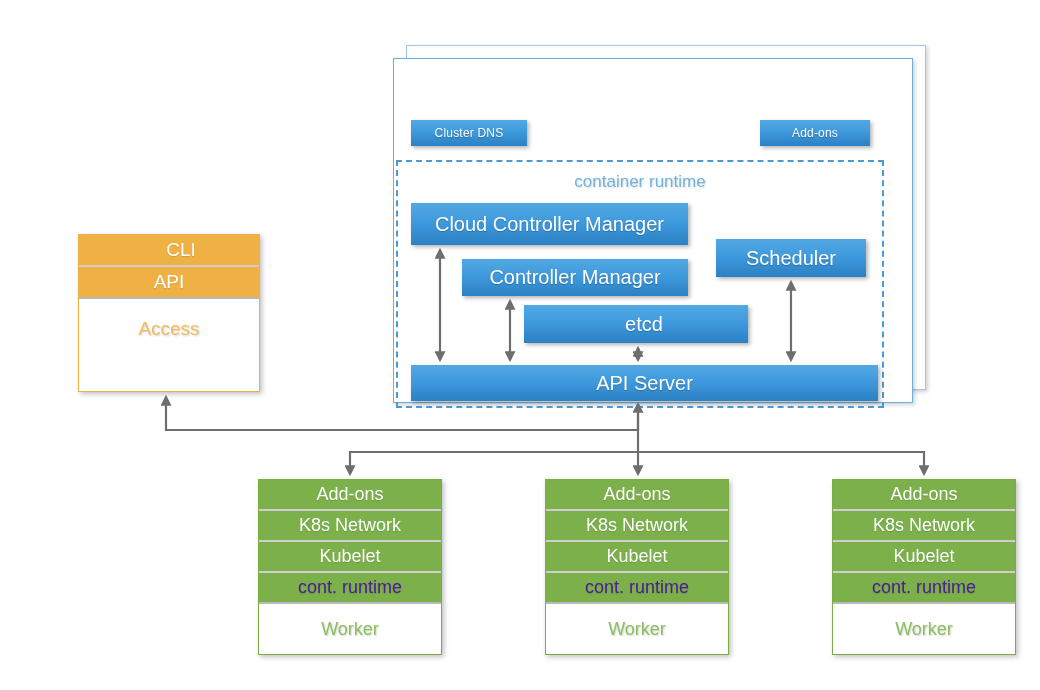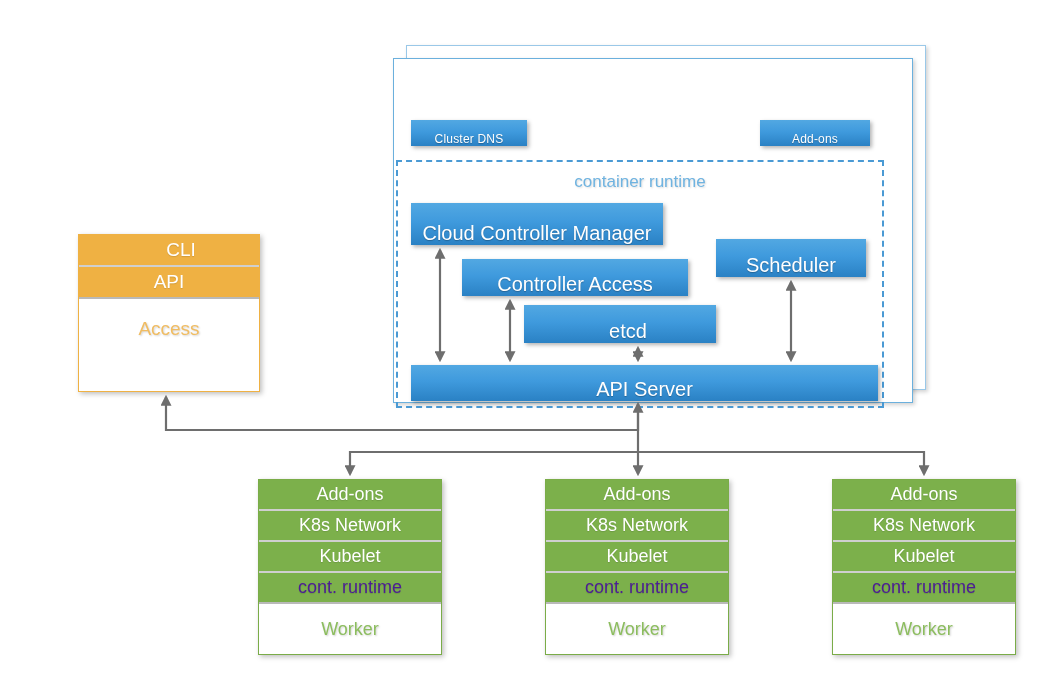--- a/index.html
+++ b/index.html
@@ -41,21 +41,21 @@
     letter-spacing: 0.3px;
   }
 
   
   .bbox {
     position: absolute;
     box-sizing: border-box;
     background: linear-gradient(to bottom, #52a8e2 0%, #3f9add 45%, #2a81c4 100%);
     color: #ffffff;
     display: flex;
-    align-items: flex-end;
+    align-items: center;
     justify-content: center;
     text-shadow: 0 1px 1px rgba(0,0,0,0.25);
     box-shadow: 2px 2px 4px rgba(0,0,0,0.30);
     white-space: nowrap;
   }
   .bbox.small {
     font-size: 12px;
     letter-spacing: 0.2px;
   }
   .bbox.big {
@@ -157,29 +157,29 @@
     <span>Cluster DNS</span>
   </div>
   <div class="bbox small" style="left:760px; top:120px; width:110px; height:26px;">
     <span>Add-ons</span>
   </div>
 
   <div class="runtime-box" style="left:396px; top:160px; width:488px; height:248px;">
     <div class="runtime-label">container runtime</div>
   </div>
 
-  <div class="bbox big" style="left:411px; top:203px; width:252px; height:42px;">
+  <div class="bbox big" style="left:411px; top:203px; width:277px; height:42px;">
     <span>Cloud Controller Manager</span>
   </div>
 
   <div class="bbox big" style="left:462px; top:259px; width:226px; height:37px;">
-    <span>Controller Access</span>
-  </div>
-
-  <div class="bbox big" style="left:524px; top:305px; width:192px; height:38px;padding-left:16px;">
+    <span>Controller Manager</span>
+  </div>
+
+  <div class="bbox big" style="left:524px; top:305px; width:224px; height:38px;padding-left:16px;">
     <span>etcd</span>
   </div>
 
   <div class="bbox big" style="left:716px; top:239px; width:150px; height:38px;">
     <span>Scheduler</span>
   </div>
 
   <div class="bbox big" style="left:411px; top:365px; width:467px; height:36px;">
     <span>API Server</span>
   </div>

